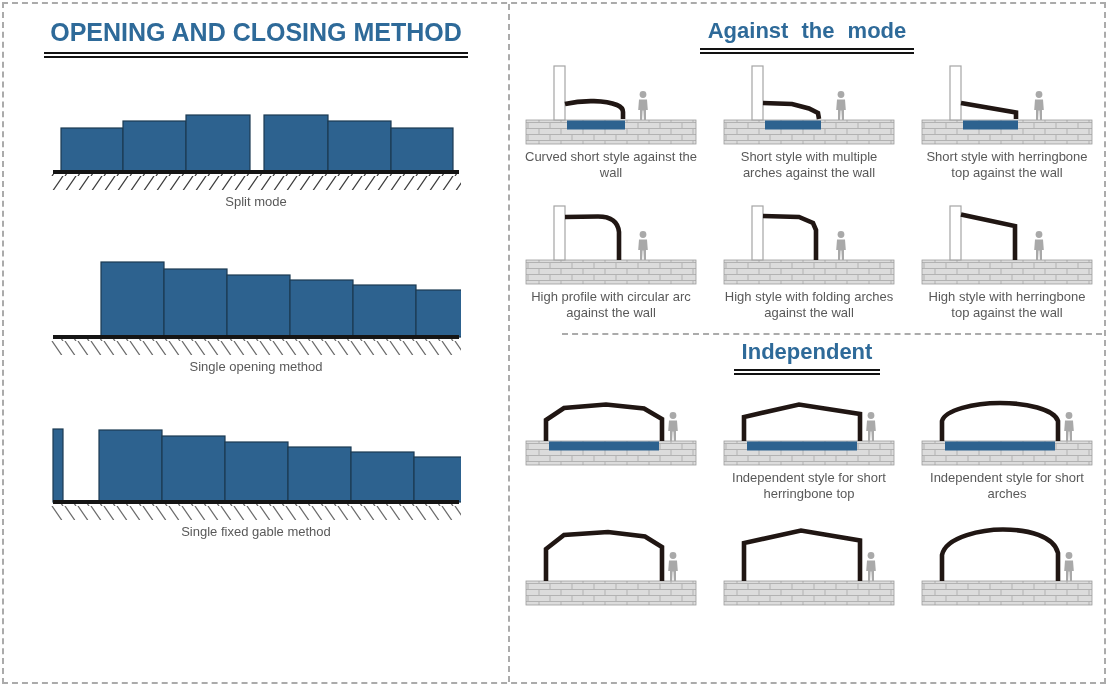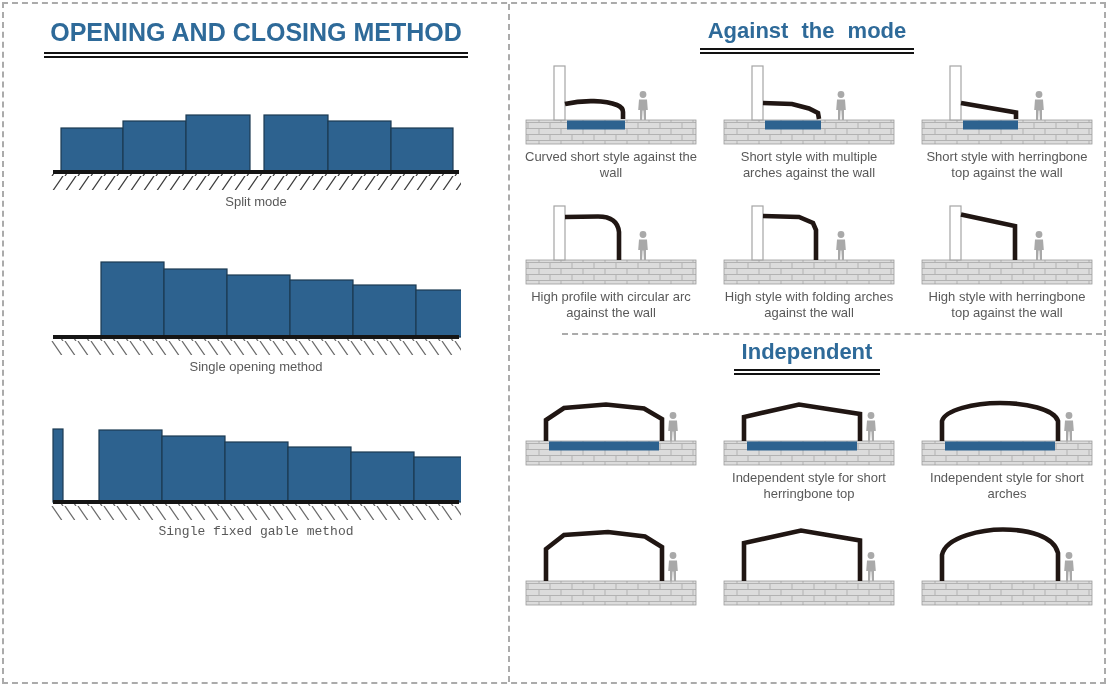--- a/index.html
+++ b/index.html
@@ -15,21 +15,21 @@
   .frame{position:absolute;left:2px;top:2px;right:2px;bottom:2px;border:2px dashed var(--border-gray);display:flex;box-sizing:border-box;background:#fff;}
   .panel-left{width:506px;box-sizing:border-box;border-right:2px dashed var(--border-gray);display:flex;flex-direction:column;align-items:center;padding-top:14px;gap:12px;}
   .panel-right{flex:1;display:flex;flex-direction:column;padding-top:10px;box-sizing:border-box;}
   .big-title{font-size:25px;font-weight:bold;color:var(--accent-blue);text-align:center;}
   .big-title span{display:inline-block;border-bottom:6px double #121212;padding:0 6px 5px 6px;}
   .sec-title{font-size:22px;font-weight:bold;color:var(--accent-blue);text-align:center;margin-top:4px;word-spacing:7px;}
   .sec-title span{display:inline-block;border-bottom:6px double #121212;padding:0 8px 4px 8px;}
   figure{margin:0;display:flex;flex-direction:column;align-items:center;}
   .ldiag svg{display:block;}
   .ldiag figcaption{font-size:13px;color:var(--label-gray);margin-top:4px;text-align:center;}
-  .ld1{margin-top:26px;} .ld2{margin-top:40px;} .ld3{margin-top:42px;} .ld4{margin-top:40px;font-family:Liberation Mono, monospace;}
+  .ld1{margin-top:26px;} .ld2{margin-top:40px;} .ld3{margin-top:42px;} .ld4{margin-top:40px;}
   .grid{display:grid;grid-template-columns:repeat(3,1fr);column-gap:4px;row-gap:10px;padding:8px 8px 0 12px;gap:20px;}
   .cell svg{display:block;}
   .cell figcaption{font-size:13px;line-height:1.25;color:var(--label-gray);text-align:center;max-width:176px;margin-top:3px;}
   .divider{border-top:2px dashed var(--border-gray);margin:12px 2px 0 52px;}
   
   .box{fill:var(--panel-blue);stroke:#1c3a52;stroke-width:1.2;}
   .ground-line{stroke:#151515;stroke-width:4;}
   .roof{fill:none;stroke:var(--roof-dark);stroke-width:4.6;stroke-linejoin:miter;}
   .pool{fill:var(--panel-blue);}
   .wall-rect{fill:#ffffff;stroke:#a5a5a5;stroke-width:1.2;}

